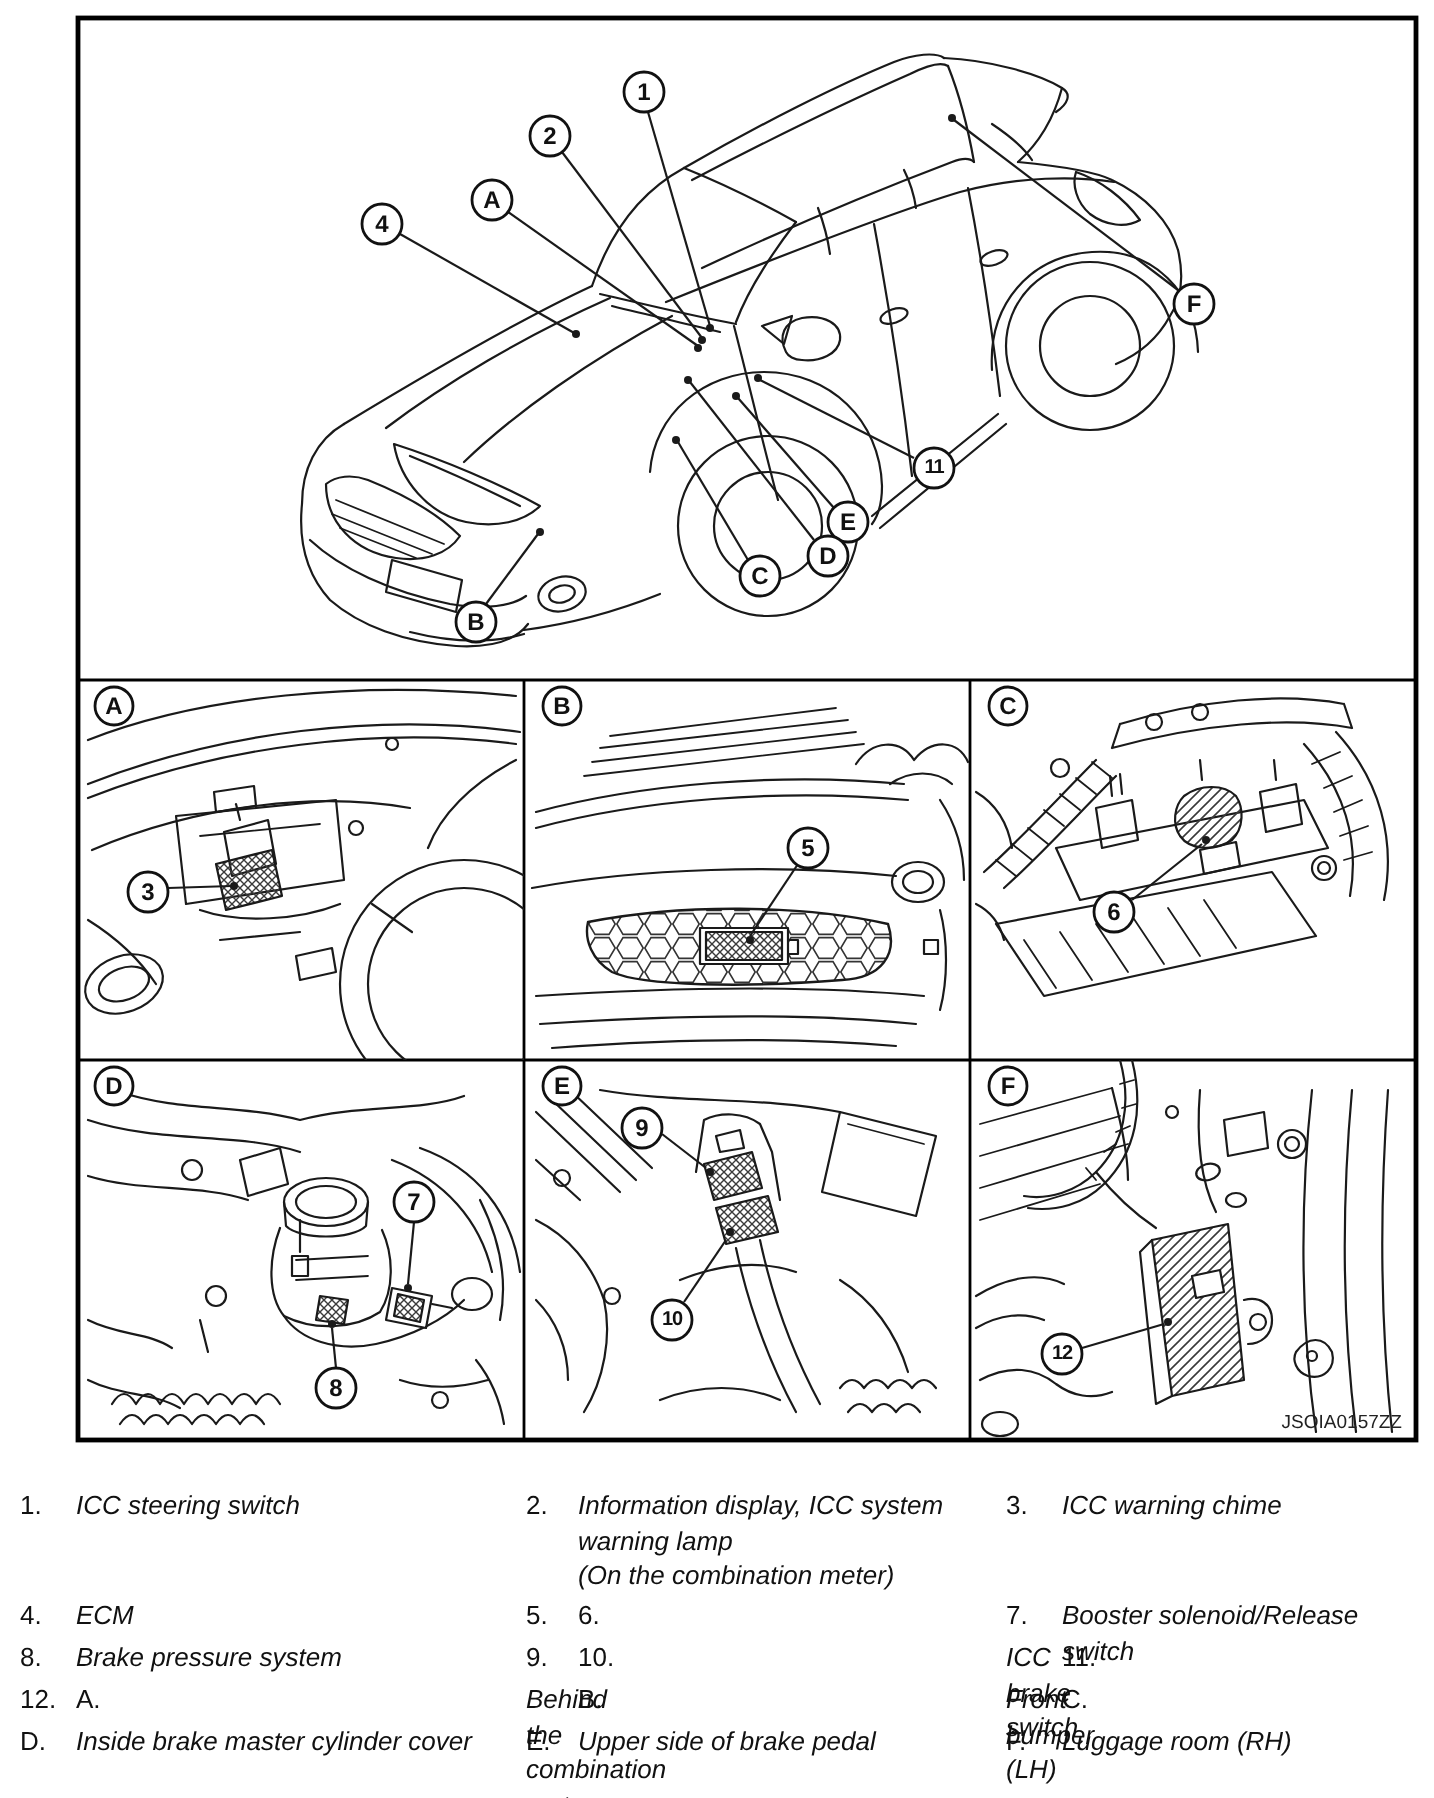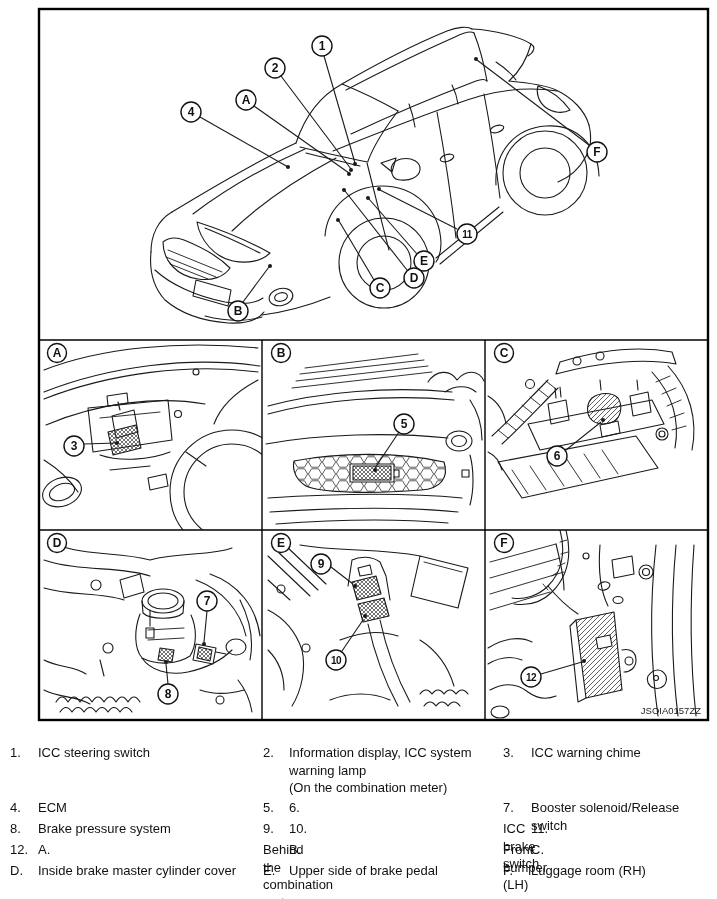--- a/index.html
+++ b/index.html
@@ -21,21 +21,21 @@
   .hatched45{fill:url(#hatch45);stroke:#1a1a1a;stroke-width:1.1;}
   .whitebox{fill:#fff;stroke:#1a1a1a;stroke-width:1.1;}
   .hexfill{fill:url(#hexpat);stroke:#1a1a1a;stroke-width:1.2;}
   .wm{font:400 9.5px "Liberation Sans","DejaVu Sans",sans-serif;fill:#222;stroke:none;text-anchor:end;}
   .legend{position:absolute;left:0;top:744px;width:717px;display:grid;
           grid-template-columns:28px 225px 26px 214px 28px 1fr;
           grid-template-rows:55px 21px 21px 21px 21px 21px;
           padding-left:10px;box-sizing:border-box;
           font-size:13px;line-height:17.6px;}
   .lnum{white-space:nowrap;}
-  .ltxt{white-space:pre-line;padding-right:6px;}
+  .ltxt{white-space:pre-line;padding-right:6px;font-style:italic;}
 </style>
 </head>
 <body>
 
 <div class="page">
 
 <svg width="717" height="732" viewBox="0 0 717 732">
   <defs>
     <pattern id="hatchX" patternUnits="userSpaceOnUse" width="4" height="4">
       <path d="M0,4 L4,0 M0,0 L4,4" stroke="#3a3a3a" stroke-width="0.7" fill="none"></path>

